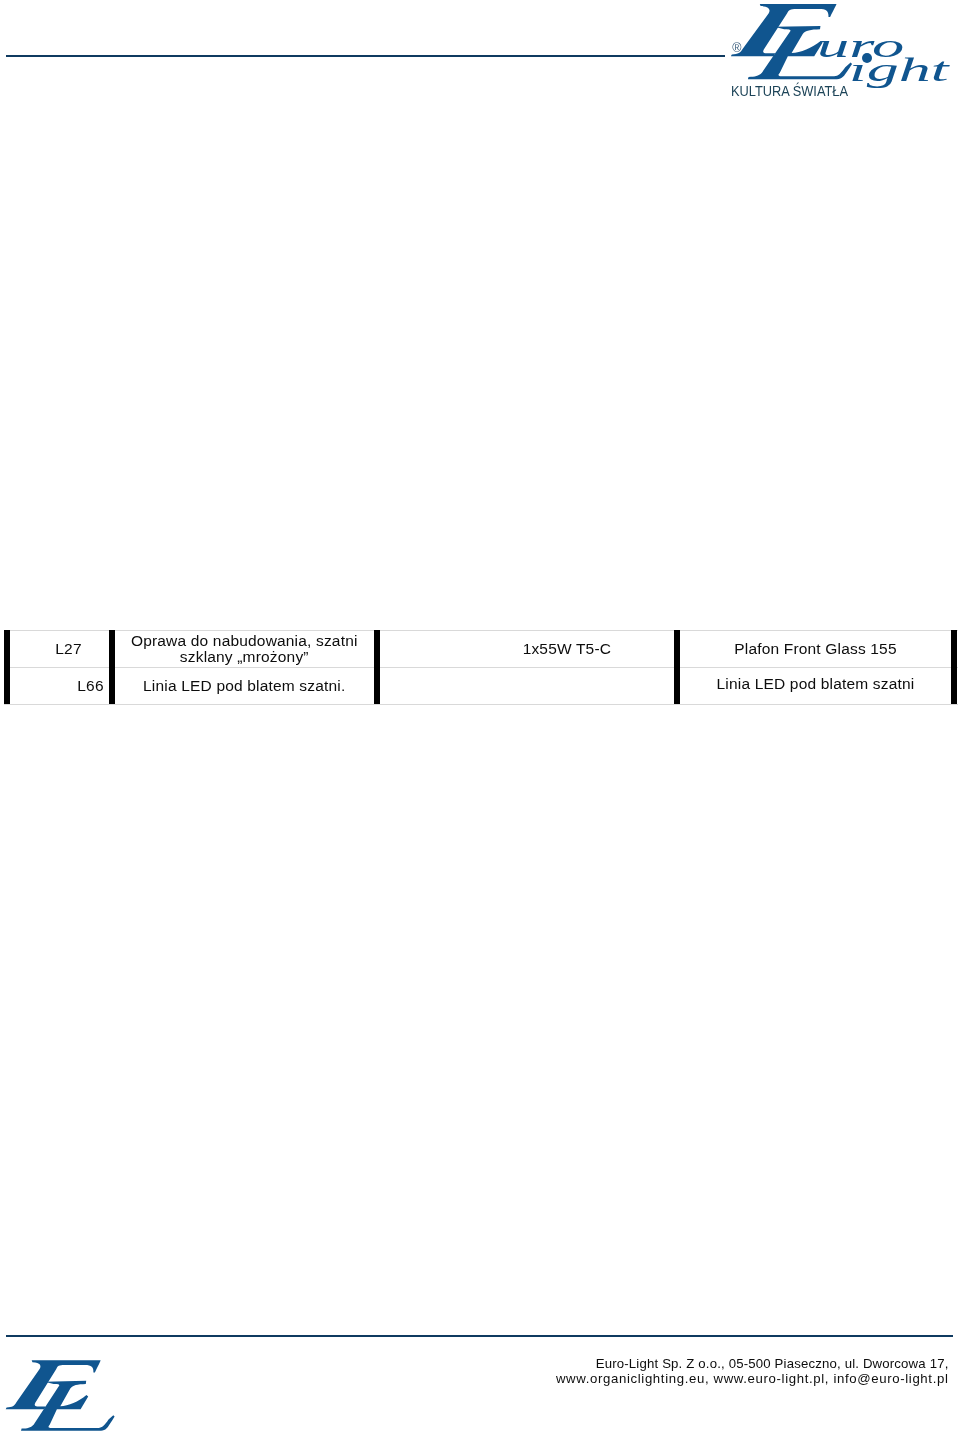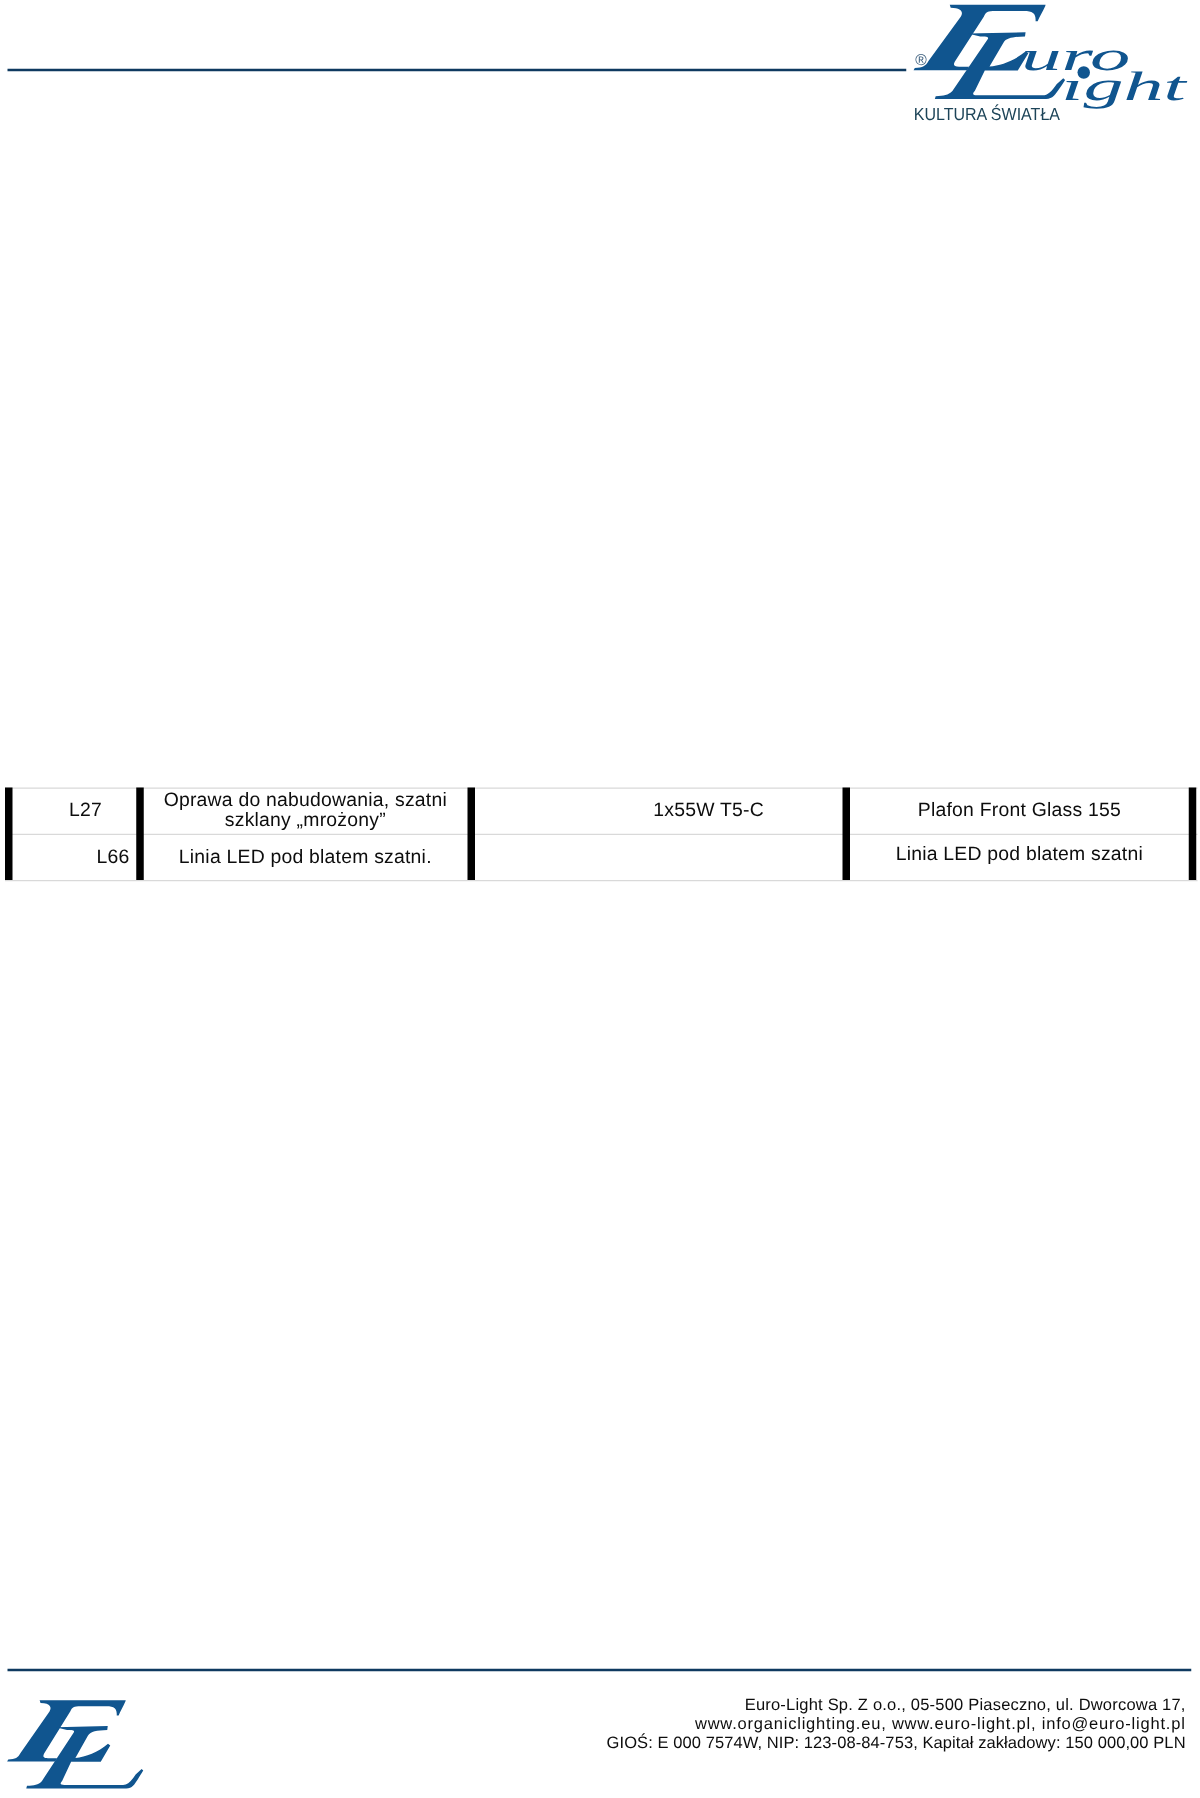--- a/index.html
+++ b/index.html
@@ -87,14 +87,13 @@
 <svg class="logo-foot" width="130" height="88" viewBox="0 1350 130 88" style="left:0;top:1350px;" aria-hidden="true">
   <g fill="#10558f">
     <path d="M31.7 1360.2 L100.6 1360.2 L100.3 1361.2 C98.3 1365.6 96.3 1369.0 94.9 1372.4 L93.4 1372.4 C93.7 1366.8 91.5 1364.9 85.0 1364.9 L64.5 1364.9 C59.0 1364.9 57.6 1365.8 56.3 1368.9 L35.3 1402.8 C34.0 1405.5 34.8 1406.5 38.4 1406.5 L45.6 1406.5 L44.2 1409.2 L5.7 1409.2 L6.6 1407.5 C12.3 1407.4 14.5 1406.0 16.4 1402.3 L39.6 1369.1 C41.5 1366.2 40.8 1362.4 32.4 1362.3 Z"></path>
     <path d="M44.7 1381.7 L86.2 1380.8 L85.8 1383.9 C77.5 1384.2 72.5 1384.9 70.3 1388.5 L60.3 1406.3 C68.5 1405.8 78.5 1401.8 86.4 1395.0 L88.2 1396.4 L80.6 1409.3 L56.9 1409.3 L49.7 1424.8 C47.6 1427.2 48.4 1428.0 51.4 1428.0 L98.5 1428.0 C102.0 1428.0 105.0 1425.0 108.5 1419.6 L113.3 1415.2 L114.6 1416.4 C112.8 1419.3 111.8 1421.0 110.3 1423.3 C107.6 1427.4 105.8 1430.7 101.0 1430.7 L21.0 1430.7 L21.6 1428.6 C27.5 1428.3 30.5 1428.0 33.6 1424.7 L58.6 1386.6 C60.2 1384.4 59.2 1383.9 53.6 1383.9 Z"></path>
   </g>
 </svg>
 
 <div class="addr">
   <div style="letter-spacing:0.17px;">Euro-Light Sp. Z o.o., 05-500 Piaseczno, ul. Dworcowa 17,</div>
   <div style="letter-spacing:0.64px;">www.organiclighting.eu, www.euro-light.pl, info@euro-light.pl</div>
-  <div style="letter-spacing:0.07px;">GIOŚ: E 000 7574W, NIP: 123-08-84-753, Kapitał zakładowy: 150 000,00 PLN</div>
 </div>
 
 </body></html>

